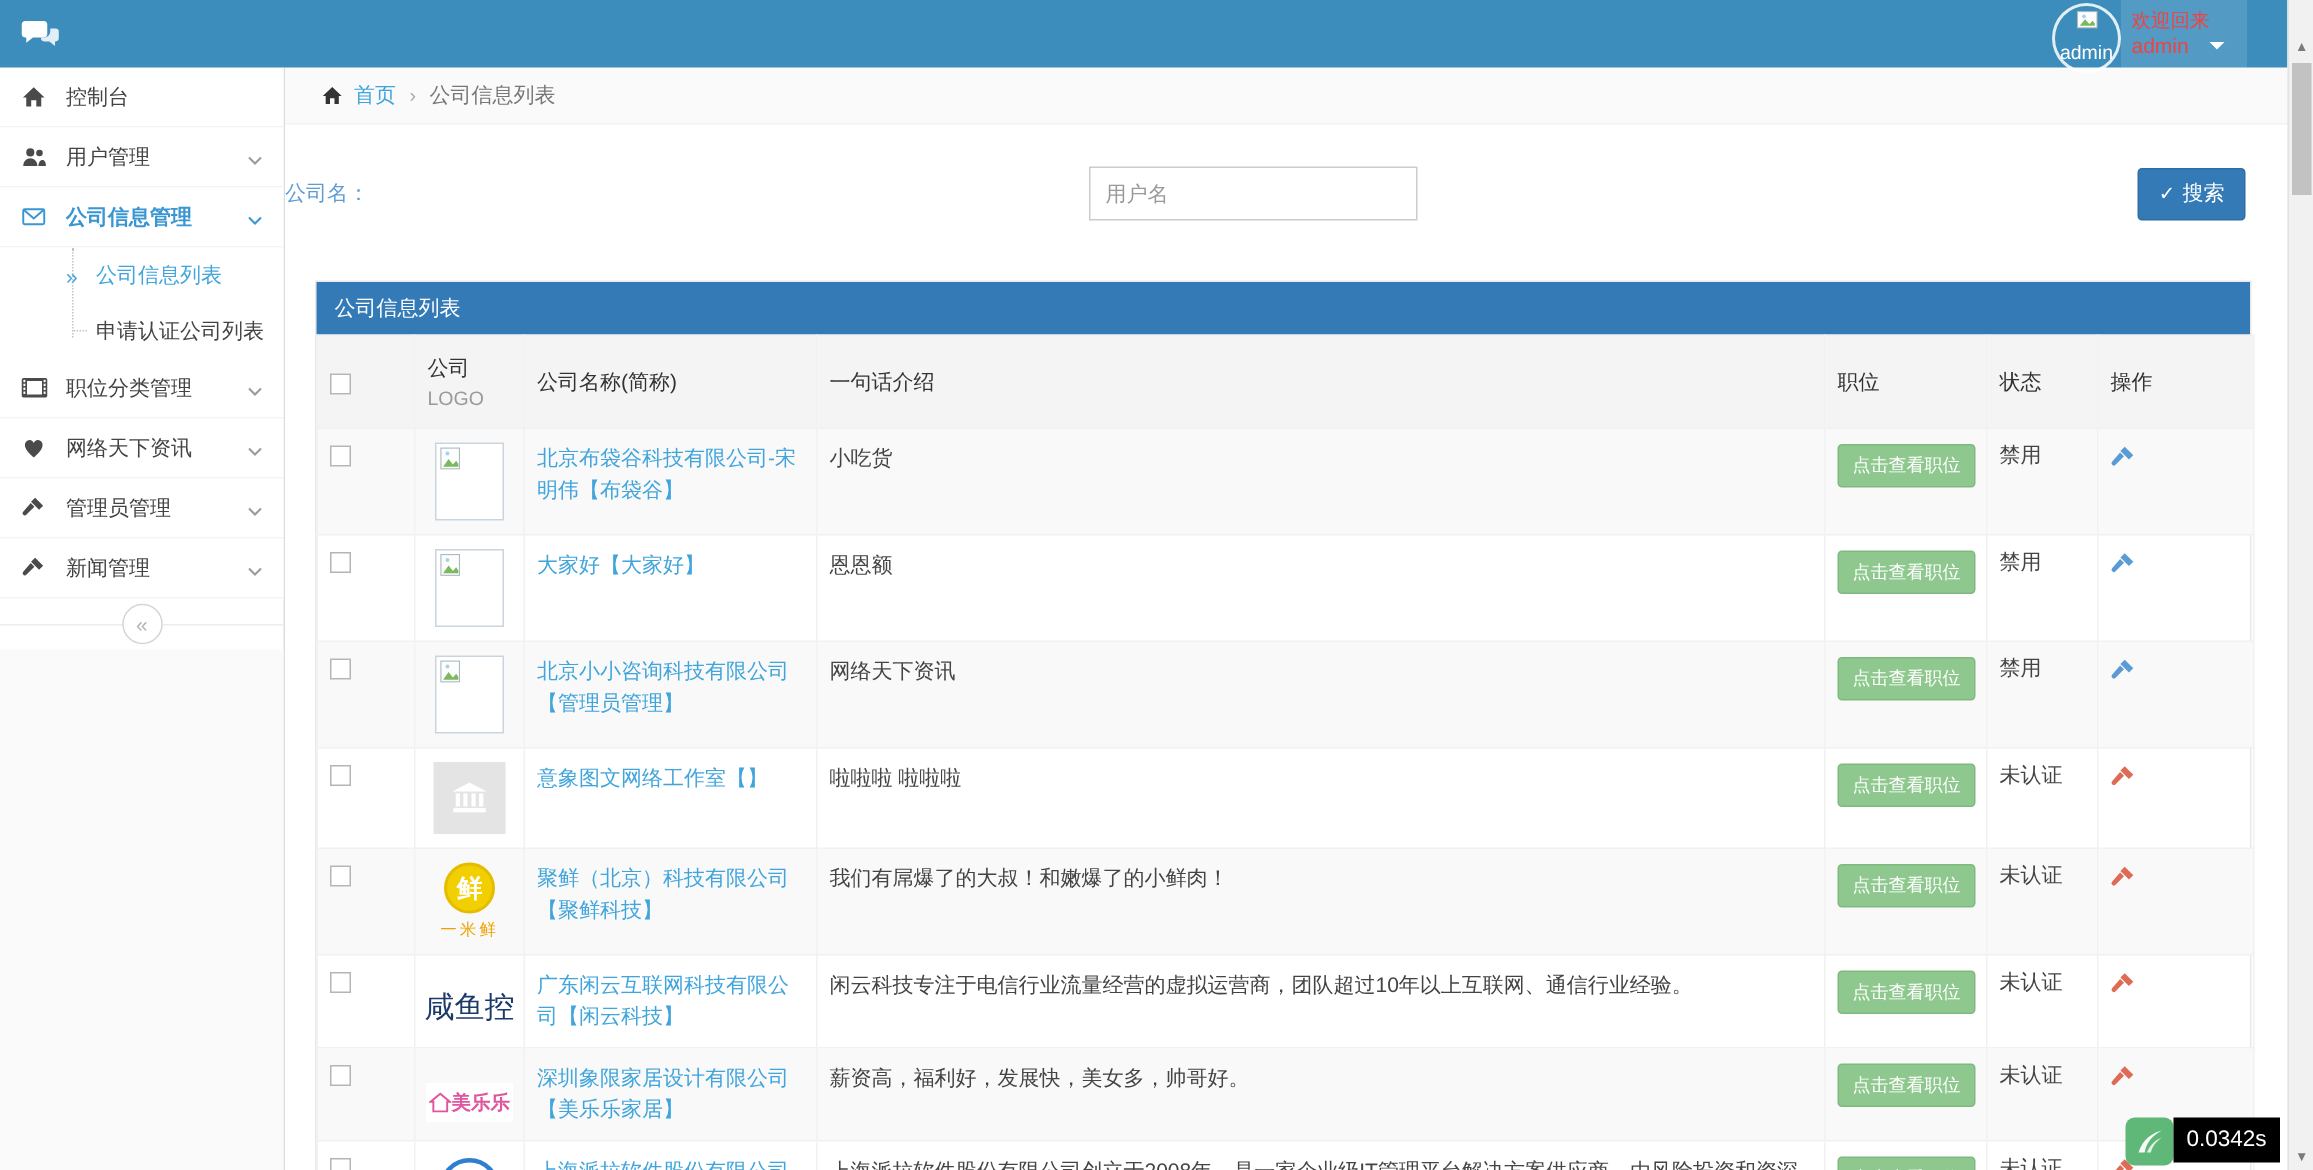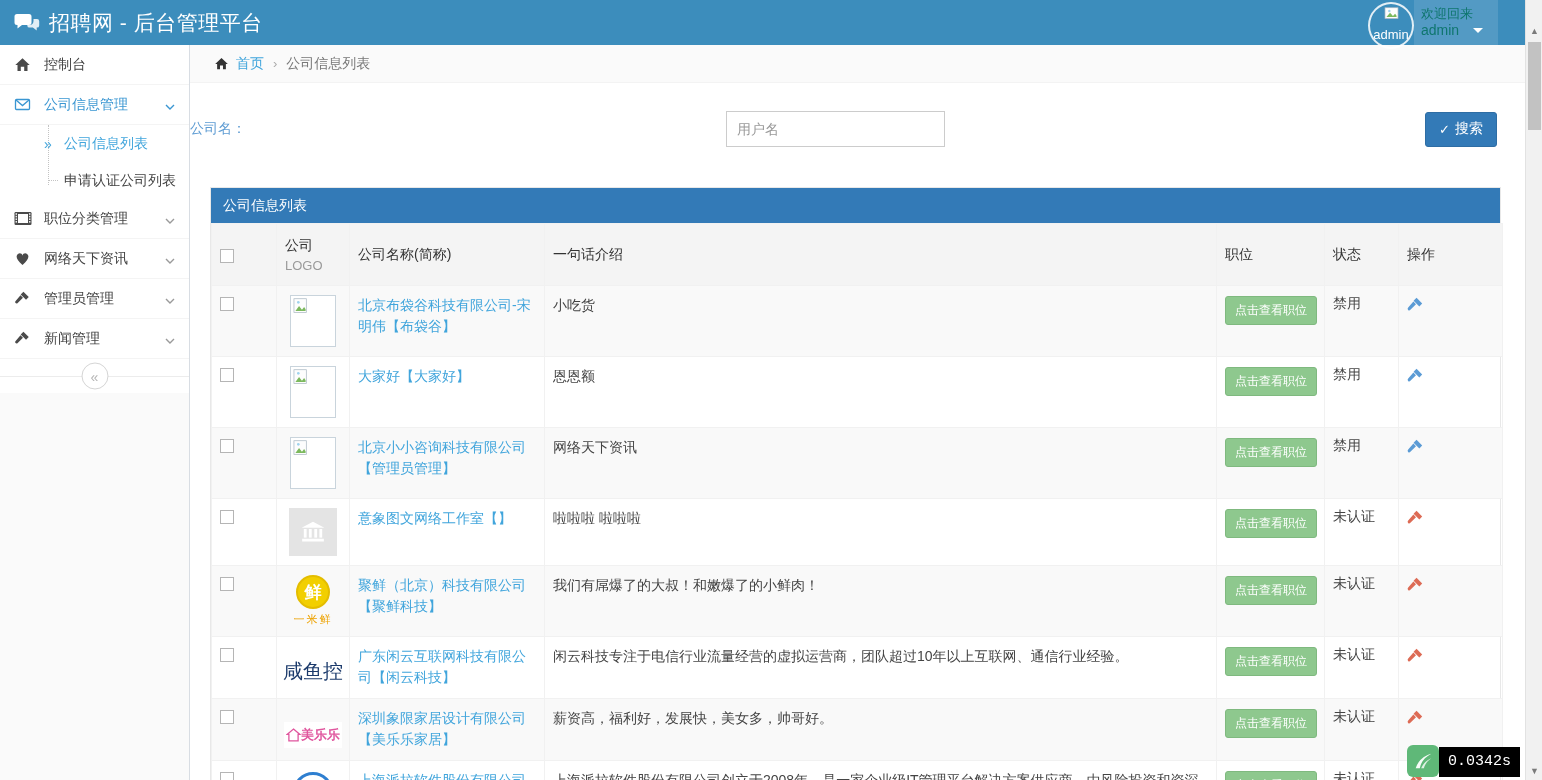--- a/index.html
+++ b/index.html
@@ -9,41 +9,41 @@
   
   .topbar { position: absolute; left: 0; top: 0; width: 1525px; height: 45px;
             background: #3c8dbc; display: flex; align-items: center; padding-left: 14px; z-index: 20; }
   .topbar-title { color: #fff; font-size: 21px; font-weight: 500; margin-left: 9px; letter-spacing: .5px; }
   .chat-icon svg { display: block; }
   .usermenu-bg { position: absolute; left: 1414px; top: 0; width: 84px; height: 45px; background: rgba(255,255,255,.12); }
   .avatar { position: absolute; left: 1368px; top: 2px; width: 46px; height: 47px;
             border: 2px solid rgba(255,255,255,.85); border-radius: 50%; z-index: 30;
             display: flex; flex-direction: column; align-items: center; justify-content: flex-start; }
   .avatar .alt-text { color: #fff; font-size: 13px; margin-top: 7px; }
-  .welcome { position: absolute; left: 1421px; top: 5px; color: #0f766e; font-size: 13px; line-height: 17px; z-index: 30; }
+  .welcome { position: absolute; left: 1421px; top: 5px; color: #ef4444; font-size: 13px; line-height: 17px; z-index: 30; }
   .welcome .row2 { font-size: 14px; display: flex; align-items: center; gap: 14px; }
   .caret-down { width: 0; height: 0; border-left: 5px solid transparent; border-right: 5px solid transparent; border-top: 5px solid #fff; }
 
   
   .scrollbar { position: absolute; right: 0; top: 0; width: 17px; height: 780px; background: #f1f1f1;
                border-left: 1px solid #e2e2e2; z-index: 40; }
   .sb-btn { position: absolute; left: 0; width: 17px; height: 17px; color: #7a7a7a; font-size: 9px;
             display: flex; align-items: center; justify-content: center; }
   .sb-up { top: 22px; } .sb-down { bottom: 1px; }
   .sb-thumb { position: absolute; left: 2px; top: 42px; width: 13px; height: 88px; background: #c2c2c2; }
 
   
   .sidebar { position: absolute; left: 0; top: 45px; width: 190px; height: 735px; background: #fff;
              border-right: 1px solid #d8dde3; display: flex; flex-direction: column; }
   .side-item { height: 40px; display: flex; align-items: center; padding: 0 14px; border-bottom: 1px solid #f4f4f4;
                color: #444; font-size: 14px; cursor: pointer; background: #fff; }
   .side-item .mi { width: 18px; height: 16px; margin-right: 12px; color: #4a4a4a; flex: 0 0 18px; }
   .side-item .mi svg { display: block; }
   .side-item .chev { margin-left: auto; color: #9a9a9a; }
-  .side-item.active { color: #3a96d2; font-weight: normal; }
+  .side-item.active { color: #3a96d2; font-weight: bold; }
   .side-item.active .mi, .side-item.active .chev { color: #3a96d2; }
   .submenu { position: relative; background: #fff; }
   .submenu::before { content: ''; position: absolute; left: 48px; top: 0; bottom: 14px; border-left: 1px dotted #c3c3c3; }
   .sub-item { height: 37px; display: flex; align-items: center; padding-left: 64px; font-size: 14px; color: #444;
               cursor: pointer; position: relative; }
   .sub-item .sub-arrow { position: absolute; left: 44px; color: #41a5dc; font-size: 14px; }
   .sub-item.active { color: #41a5dc; }
   .sub-item .dotted-link { position: absolute; left: 49px; width: 9px; border-top: 1px dotted #c3c3c3; }
   .collapse-row { position: relative; height: 34px; margin-top: 0; }
   .collapse-row::before { content: ''; position: absolute; left: 0; right: 0; top: 50%; border-top: 1px solid #ececec; }
@@ -103,38 +103,37 @@
                 font-size: 17px; display: flex; align-items: center; justify-content: center; border: 2px solid #e4bd00; }
   .ymx-caption { color: #eda200; font-size: 11px; margin-top: 3px; letter-spacing: 2px; white-space: nowrap; }
   .logo-textmark { color: #1b3a6b; font-weight: normal; font-size: 20px; margin-top: 12px; white-space: nowrap; }
   .logo-meilele { display: flex; align-items: center; margin-top: 14px; background: #fff; padding: 4px 2px; }
   .logo-meilele span { color: #e0569e; font-size: 13px; font-weight: bold; white-space: nowrap; }
   .logo-paila { width: 40px; height: 40px; border-radius: 50%; border: 3px solid #2e7fd0; color: #2e7fd0;
                 display: flex; align-items: center; justify-content: center; font-size: 20px; font-weight: bold;
                 font-style: italic; background: #fff; margin-top: 2px; }
 
   
-  .trace { position: absolute; right: 22px; bottom: 3px; display: flex; align-items: flex-end; z-index: 45; font-family: Liberation Mono, monospace; }
+  .trace { position: absolute; right: 22px; bottom: 3px; display: flex; align-items: flex-start; z-index: 45; }
   .trace-icon { width: 32px; height: 32px; background: #5fb878; border-radius: 6px; display: flex; align-items: center;
                 justify-content: center; cursor: pointer; }
   .trace-label { background: #000; color: #fff; font-size: 15px; height: 30px; line-height: 30px; padding: 0 9px; }
 </style>
 </head>
 <body>
 
 <div id="page">
 
   <div class="topbar">
     <span class="chat-icon">
       <svg width="26" height="20" viewBox="0 0 26 20" fill="#ffffff">
         <path d="M3 1 h12 a2.5 2.5 0 0 1 2.5 2.5 v6 a2.5 2.5 0 0 1 -2.5 2.5 h-7 l-4.5 3.5 v-3.5 h-0.5 a2.5 2.5 0 0 1 -2.5 -2.5 v-6 A2.5 2.5 0 0 1 3 1 z"></path>
         <path d="M19.5 6 h3.5 a2.2 2.2 0 0 1 2.2 2.2 v4.2 a2.2 2.2 0 0 1 -2.2 2.2 h-0.3 v3 l-3.8 -3 h-3.4 a2.2 2.2 0 0 1 -2.2 -2.2 v-0.4 h2.2 a4.2 4.2 0 0 0 4 -4 z" opacity=".85"></path>
       </svg>
     </span>
-    <span class="topbar-title">招聘网 - 后台管理平台</span>
     <div class="usermenu-bg"></div>
   </div>
 
   <div class="avatar">
     <svg width="15" height="13" viewBox="0 0 20 18" style="margin-top:3px">
       <rect x="1" y="1" width="18" height="15" fill="#fdfdfd" stroke="#aab8c2"></rect>
       <path d="M3 14 l5 -6 4 4.5 3 -3 2 2.5 v2 z" fill="#7cb95e"></path>
       <circle cx="7" cy="5.5" r="1.7" fill="#9fd3ee"></circle>
     </svg>
     <span class="alt-text">admin</span>
@@ -148,20 +147,36 @@
   </div>
 
   <div class="sidebar">
     <div class="side-item">
       <span class="mi">
         <svg width="17" height="16" viewBox="0 0 16 16" fill="currentColor">
             <path d="M8 1.2 L15.2 8 H13 v6 H9.7 V9.8 H6.3 V14 H3 V8 H0.8 Z"></path>
           </svg>
       </span>
       <span>控制台</span>
+    </div>
+    <div class="side-item">
+      <span class="mi">
+        <svg width="18" height="16" viewBox="0 0 16 16" fill="currentColor">
+            <circle cx="5.2" cy="4.6" r="2.7"></circle>
+            <circle cx="11.3" cy="5" r="2.2"></circle>
+            <path d="M0.5 13.6 c0-3.3 2.6-5.1 4.7-5.1 s4.7 1.8 4.7 5.1 z"></path>
+            <path d="M10.6 13.6 c0-2.2 1.2-4 2.7-4 s2.3 1.7 2.3 4 z"></path>
+          </svg>
+      </span>
+      <span>用户管理</span>
+      <span class="chev">
+        <svg width="10" height="6" viewBox="0 0 10 6" fill="none" stroke="currentColor" stroke-width="1.4">
+            <path d="M1 1 L5 5 L9 1"></path>
+          </svg>
+      </span>
     </div>
     <div class="side-item active">
       <span class="mi">
         <svg width="17" height="15" viewBox="0 0 16 15" fill="none" stroke="currentColor" stroke-width="1.3">
             <rect x="1" y="2.5" width="14" height="10" rx="1"></rect>
             <path d="M1.5 3 L8 8.6 L14.5 3"></path>
           </svg>
       </span>
       <span>公司信息管理</span>
       <span class="chev">

